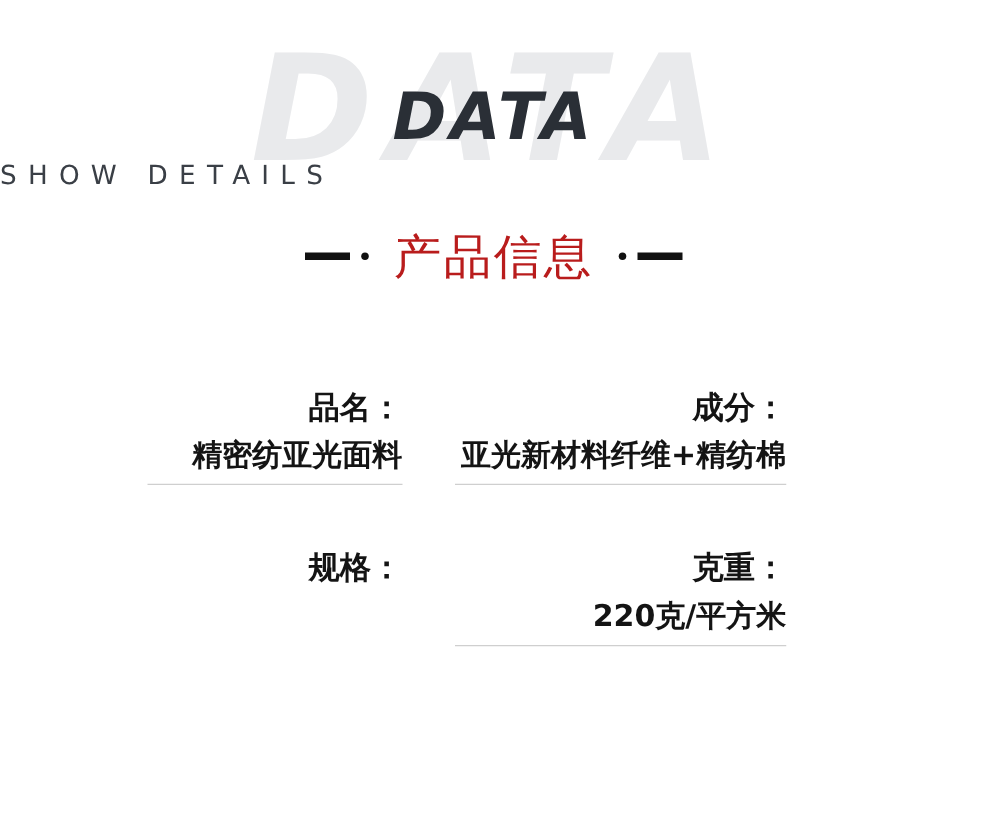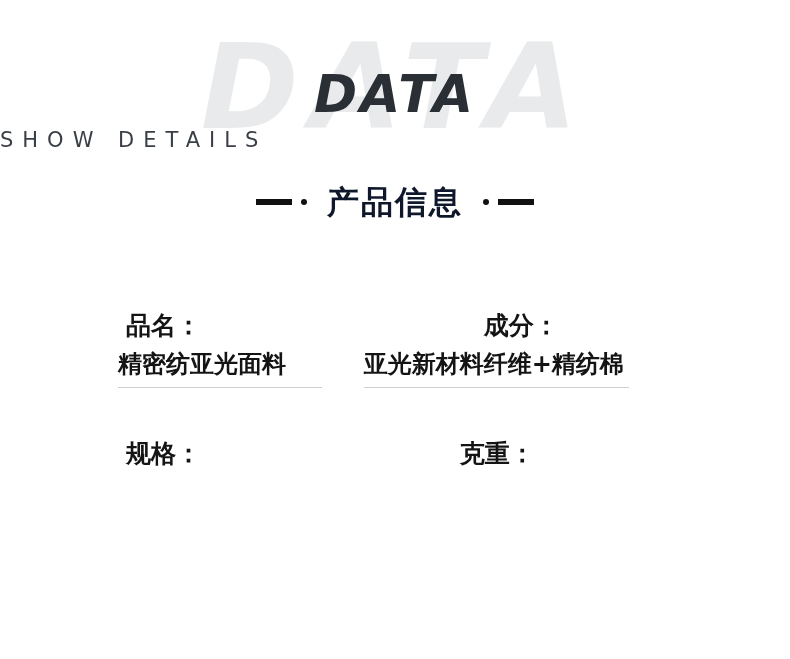--- a/index.html
+++ b/index.html
@@ -99,40 +99,41 @@
   .orn .dot {
     display: block;
     width: 6px;
     height: 6px;
     background: #111111;
     border-radius: 50%;
   }
 
   .section-title {
     font-family: "DejaVu Sans", sans-serif;
-    font-size: 32px;
-    font-weight: bold;
+    font-size: 38px;
+    font-weight: normal;
     letter-spacing: 2px;
-    color: #0f172a;
+    color: #b91c1c;
     line-height: 1;
     padding: 0 6px;
   }
 
   
   .specs {
     position: absolute;
     top: 310px;
     left: 0;
     width: 790px;
   }
 
   .spec-row {
     display: flex;
     width: 649px;
     margin-bottom: 44px;
+    text-align: right;
   }
 
   .spec-cell {
     width: 395px;
     box-sizing: border-box;
     padding: 0 0 6px 0;
   }
 
   .spec-cell.left {
     padding-left: 118px;
@@ -213,20 +214,21 @@
         <div class="spec-value">亚光新材料纤维+精纺棉</div>
       </div>
     </div>
 
     <div class="spec-row">
       <div class="spec-cell left">
         <div class="spec-label">规格：</div>
       </div>
       <div class="spec-cell right">
         <div class="spec-label">克重：</div>
+        <div class="spec-value">220克/平方米</div>
       </div>
     </div>
 
     <div class="spec-row">
     </div>
 
   </div>
 </div>
 
 </body></html>

